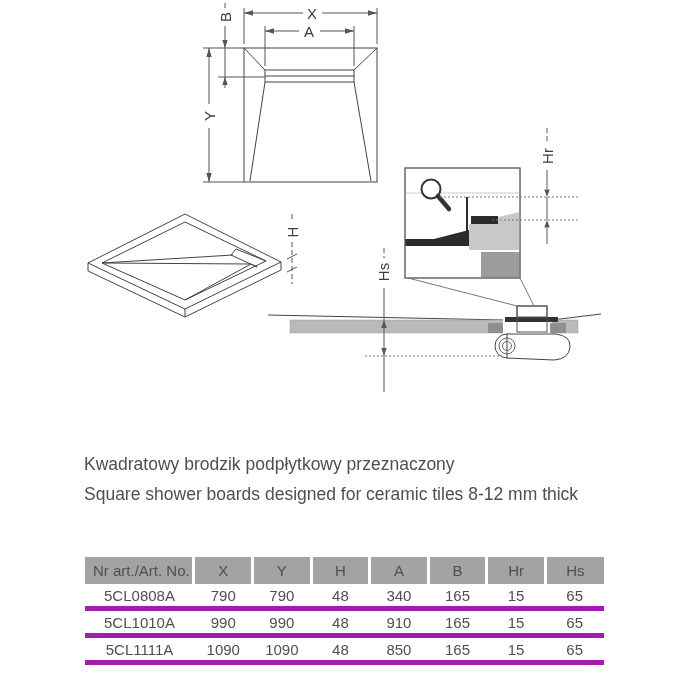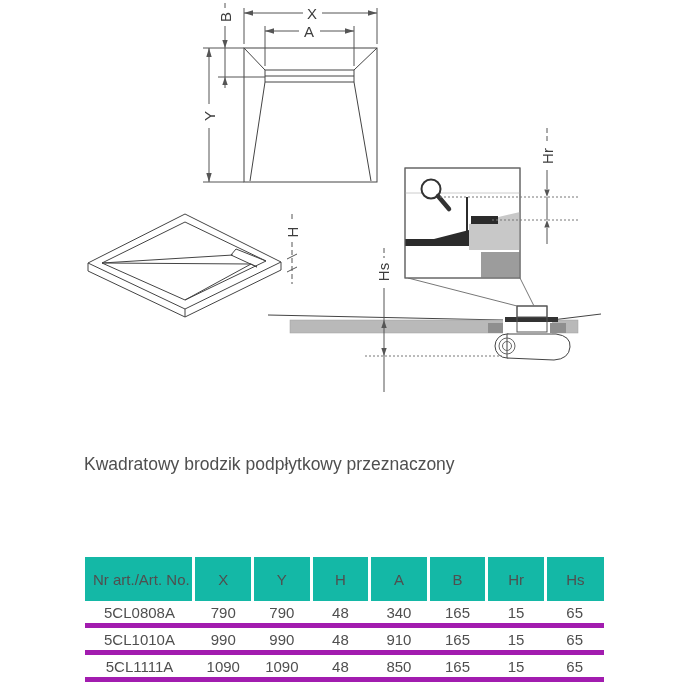--- a/index.html
+++ b/index.html
@@ -10,21 +10,21 @@
   .drawing{position:absolute;left:0;top:0;}
   .desc{position:absolute;left:84px;top:452px;width:560px;}
   .desc p{margin:0;font-size:17.5px;line-height:25px;color:#4f4f4f;}
   .desc p.en{margin-top:5px;}
   .spec-table{
     position:absolute;left:85px;top:557px;width:519px;
     border-collapse:collapse;table-layout:fixed;font-size:15px;color:#4f4f4f;
   }
   .spec-table col.c0{width:21%;}
   .spec-table th{
-    background:#14b8a6;font-weight:normal;height:44px;text-align:center;
+    background:#a3a3a3;font-weight:normal;height:27px;text-align:center;
     padding:0;
   }
   .spec-table th + th{border-left:3px solid #fff;}
   .spec-table th:first-child{text-align:left;padding-left:8px;}
   .spec-table td{
     height:22px;text-align:center;padding:0;border-bottom:5px solid #a21caf;
   }
   svg text{font-family:"Liberation Sans",sans-serif;font-size:15px;fill:#3d3d3d;}
 </style>
 </head>
@@ -144,20 +144,21 @@
     </g>
     <g fill="#555" stroke="none">
       <polygon points="384,320 381.3,328 386.7,328"></polygon>
       <polygon points="384,356 381.3,348 386.7,348"></polygon>
     </g>
     <text x="383" y="272" text-anchor="middle" dominant-baseline="central" transform="rotate(-90 383 272)">Hs</text>
   </svg>
 
   <div class="desc">
     <p>Kwadratowy brodzik podpłytkowy przeznaczony</p>
+    <p class="en">Square shower boards designed for ceramic tiles 8-12 mm thick</p>
   </div>
 
   <table class="spec-table">
     <colgroup>
       <col class="c0">
         <col>
         <col>
         <col>
         <col>
         <col>

